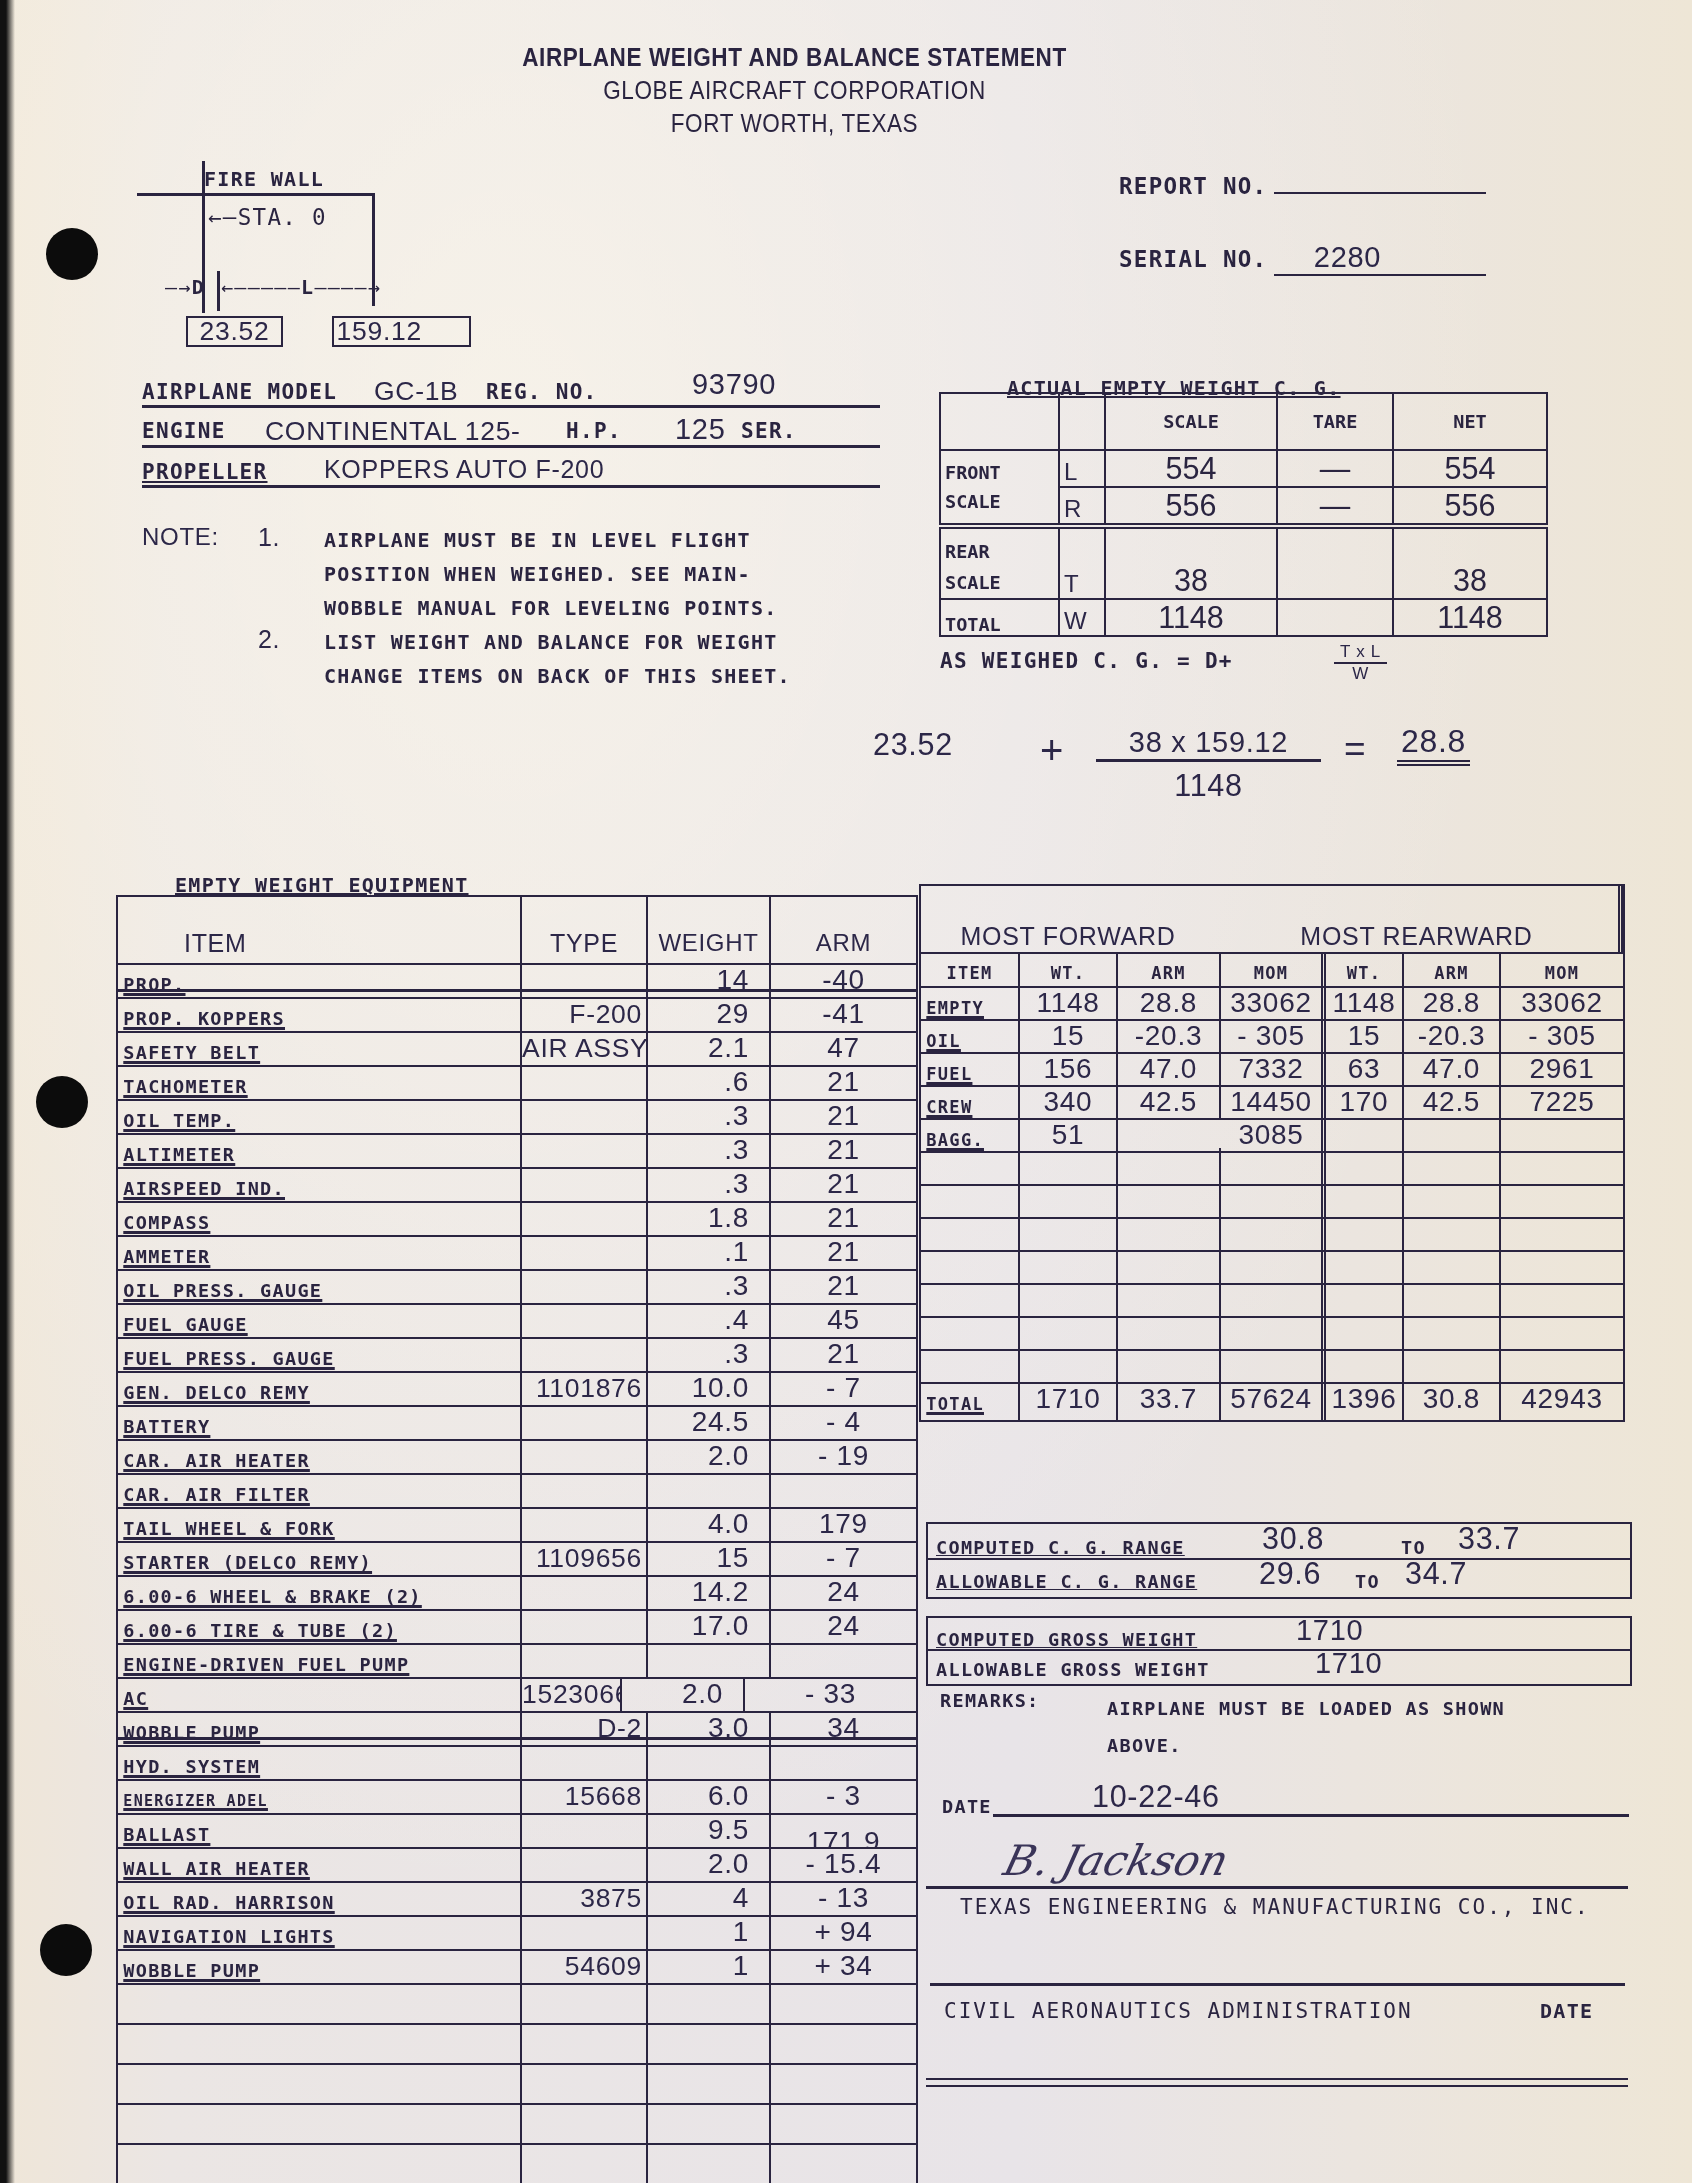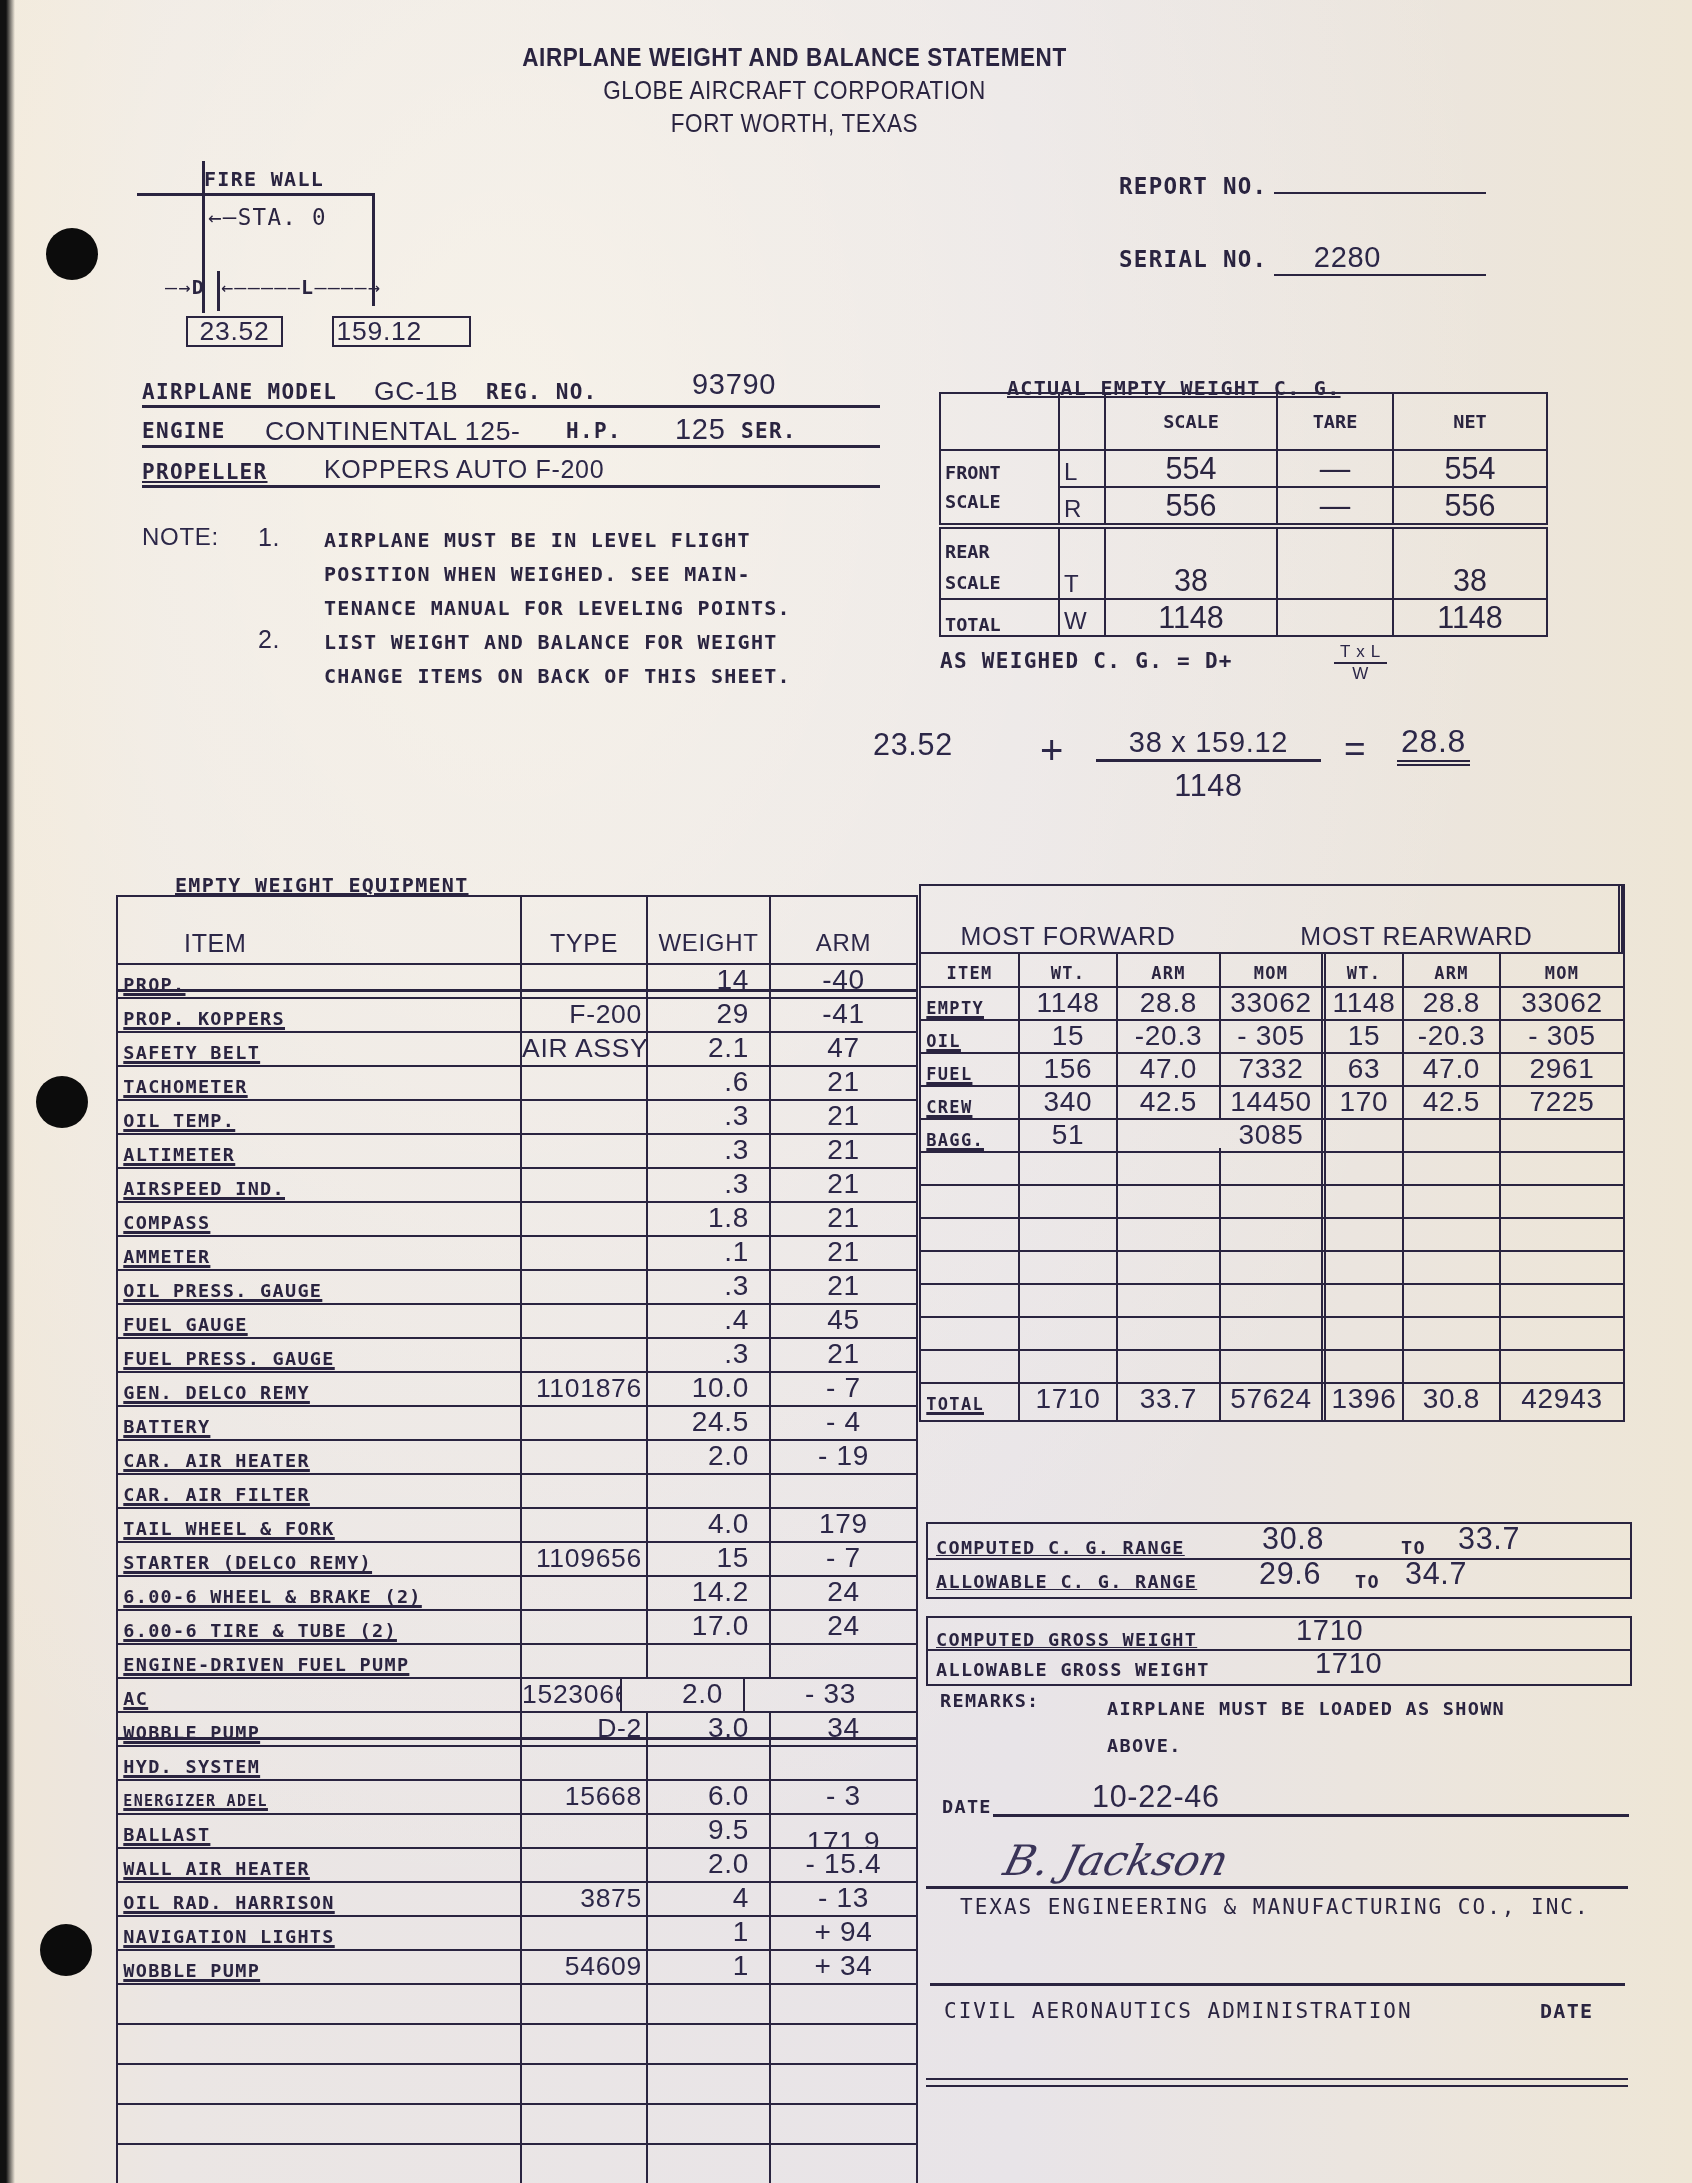--- a/index.html
+++ b/index.html
@@ -97,21 +97,21 @@
     <span class="hw abs" style="left:182px;top:6.6px;font-size:25px;">KOPPERS AUTO F-200</span>
   </div>
 </div>
 
 <div class="abs" style="left:142px;top:523px;">
   <div class="abs hw" style="left:0;top:0;font-size:24px;">NOTE:</div>
   <div class="abs hw" style="left:116px;top:0;font-size:25px;">1.</div>
   <div class="abs t" style="left:182px;top:0;font-size:20px;line-height:34px;">
     <div>AIRPLANE MUST BE IN LEVEL FLIGHT</div>
     <div>POSITION WHEN WEIGHED. SEE MAIN-</div>
-    <div>TENANCE MANUAL FOR LEVELING POINTS.</div>
+    <div>WOBBLE MANUAL FOR LEVELING POINTS.</div>
   </div>
   <div class="abs hw" style="left:116px;top:102px;font-size:25px;">2.</div>
   <div class="abs t" style="left:182px;top:102px;font-size:20px;line-height:34px;">
     <div>LIST WEIGHT AND BALANCE FOR WEIGHT</div>
     <div>CHANGE ITEMS ON BACK OF THIS SHEET.</div>
   </div>
 </div>
 
 <div class="abs t" style="left:1007px;top:376px;font-size:20px;text-decoration:underline;">ACTUAL EMPTY WEIGHT C. G.</div>
 <table class="grid" style="left:939px;top:392px;width:609px;">

